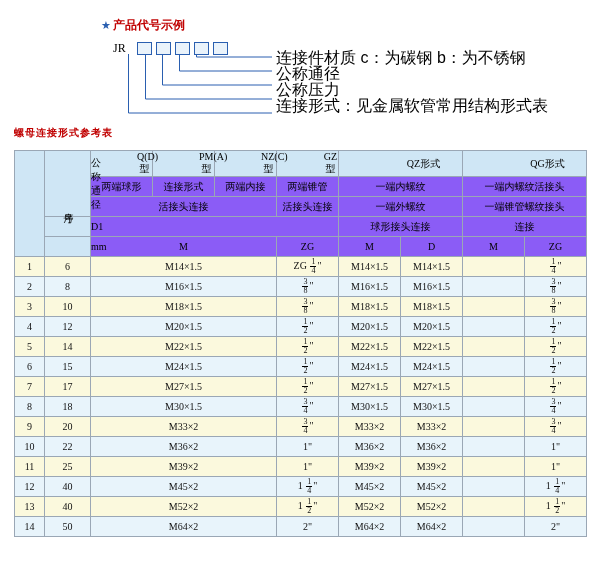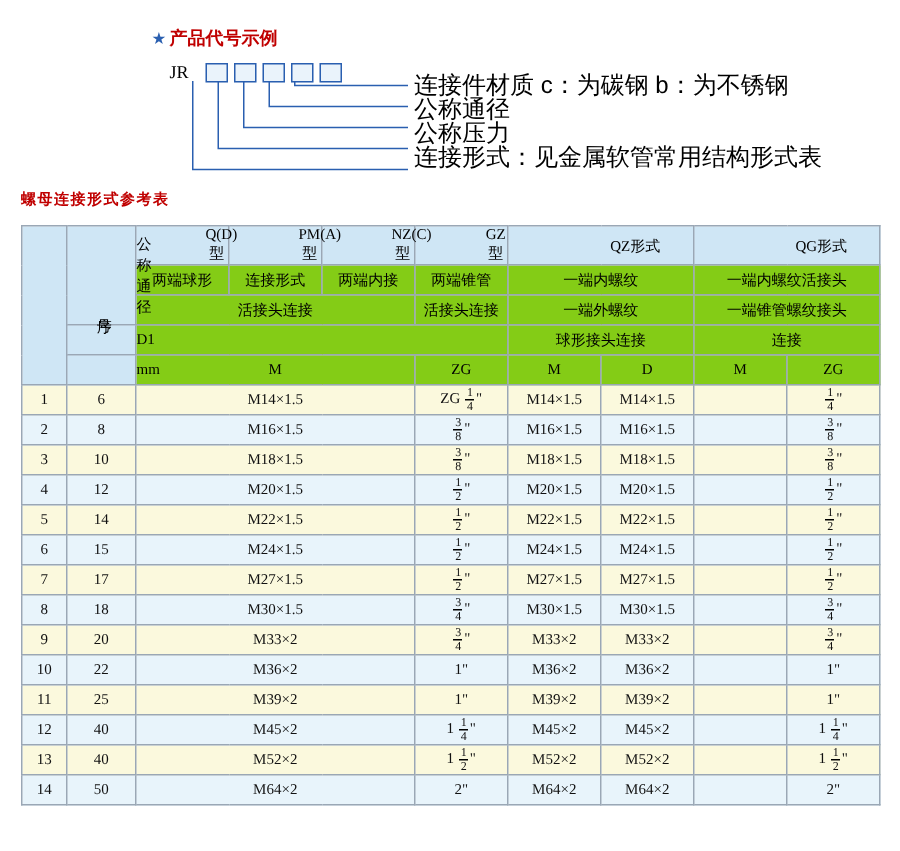--- a/index.html
+++ b/index.html
@@ -97,21 +97,21 @@
     height:19px;
     font-weight:normal;
     font-family:"Liberation Serif","Liberation Sans",serif;
   }
   thead td{
     background:#d7ebf7;
     font-size:10px;
     color:#000;
   }
   .hdr-blue{background:#cfe6f5;padding-left:46px;}
-  .hdr-light{background:#84cc16;}
+  .hdr-light{background:#8b5cf6;}
   tbody td{background:#fbf9dd;}
   tbody tr.alt td{background:#e8f4fb;}
   td.num{width:30px;}
   td.dn{width:46px;}
   .frac{
     display:inline-block;
     vertical-align:middle;
     text-align:center;
     font-size:8px;
     line-height:8px;

